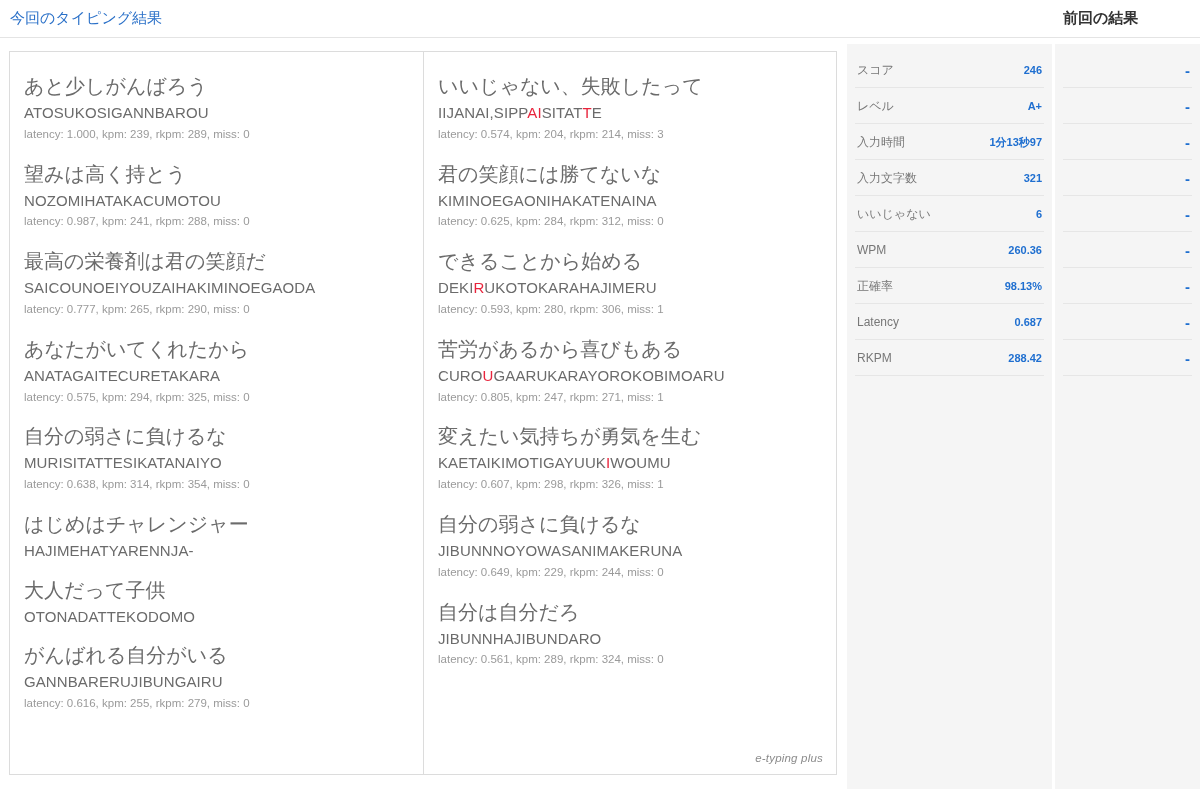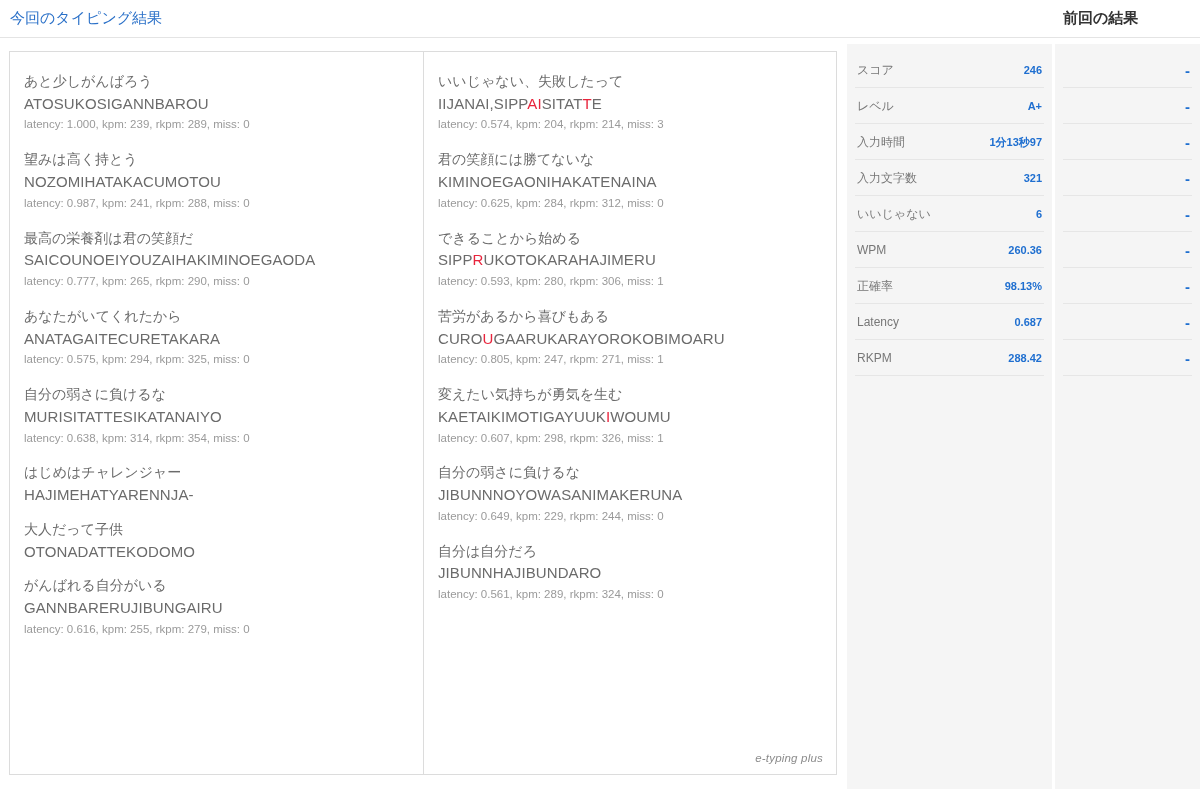--- a/index.html
+++ b/index.html
@@ -48,21 +48,21 @@
     width: 413px; height: 722px;
     padding: 12px 0 0 0;
   }
   #col-left  { left: 0; }
   #col-right { left: 414px; }
 
   .result-item {
     padding: 7px 14px 6px 14px;
   }
   .result-kana {
-    font-size: 14px;
+    font-size: 20px;
     color: #6b6b6b;
     line-height: 1.55;
     white-space: nowrap;
     font-family: Liberation Serif, serif;
   }
   .result-roman {
     font-size: 15px;
     color: #6b6b6b;
     line-height: 1.45;
     letter-spacing: 0.1px;
@@ -181,21 +181,21 @@
         <div class="result-roman"><span>IIJANAI,SIPP</span><span class="miss">AI</span><span>SITAT</span><span class="miss">T</span><span>E</span></div>
         <div class="result-stats">latency: 0.574, kpm: 204, rkpm: 214, miss: 3</div>
       </div>
       <div class="result-item">
         <div class="result-kana">君の笑顔には勝てないな</div>
         <div class="result-roman"><span>KIMINOEGAONIHAKATENAINA</span></div>
         <div class="result-stats">latency: 0.625, kpm: 284, rkpm: 312, miss: 0</div>
       </div>
       <div class="result-item">
         <div class="result-kana">できることから始める</div>
-        <div class="result-roman"><span>SIPP</span><span class="miss">R</span><span>UKOTOKARAHAJIMERU</span></div>
+        <div class="result-roman"><span>DEKI</span><span class="miss">R</span><span>UKOTOKARAHAJIMERU</span></div>
         <div class="result-stats">latency: 0.593, kpm: 280, rkpm: 306, miss: 1</div>
       </div>
       <div class="result-item">
         <div class="result-kana">苦労があるから喜びもある</div>
         <div class="result-roman"><span>CURO</span><span class="miss">U</span><span>GAARUKARAYOROKOBIMOARU</span></div>
         <div class="result-stats">latency: 0.805, kpm: 247, rkpm: 271, miss: 1</div>
       </div>
       <div class="result-item">
         <div class="result-kana">変えたい気持ちが勇気を生む</div>
         <div class="result-roman"><span>KAETAIKIMOTIGAYUUK</span><span class="miss">I</span><span>WOUMU</span></div>

